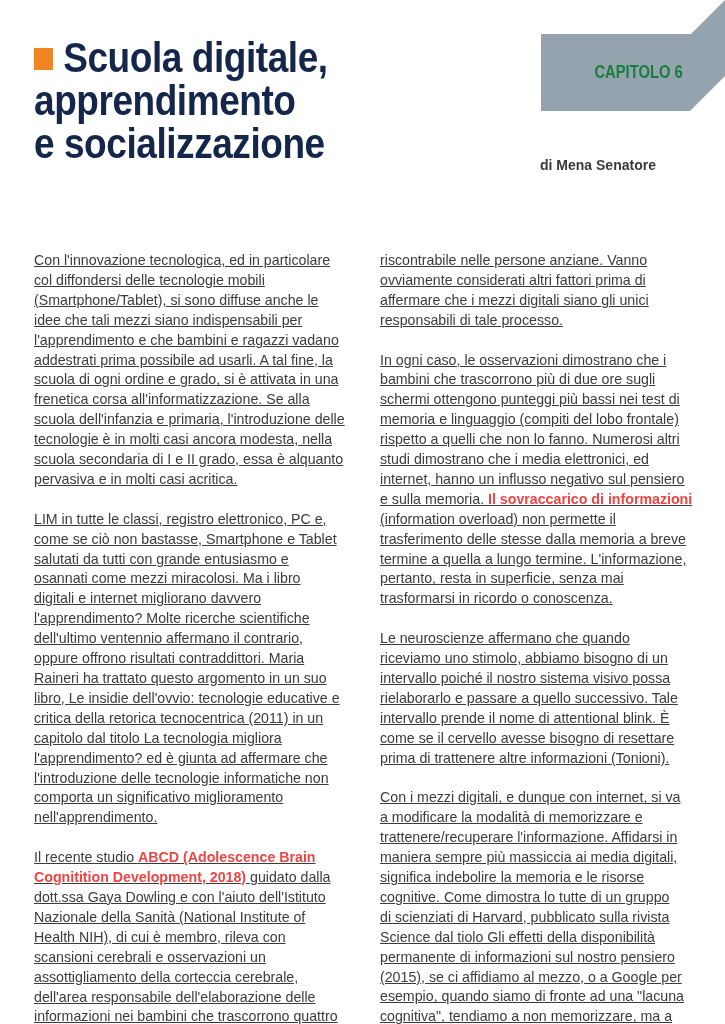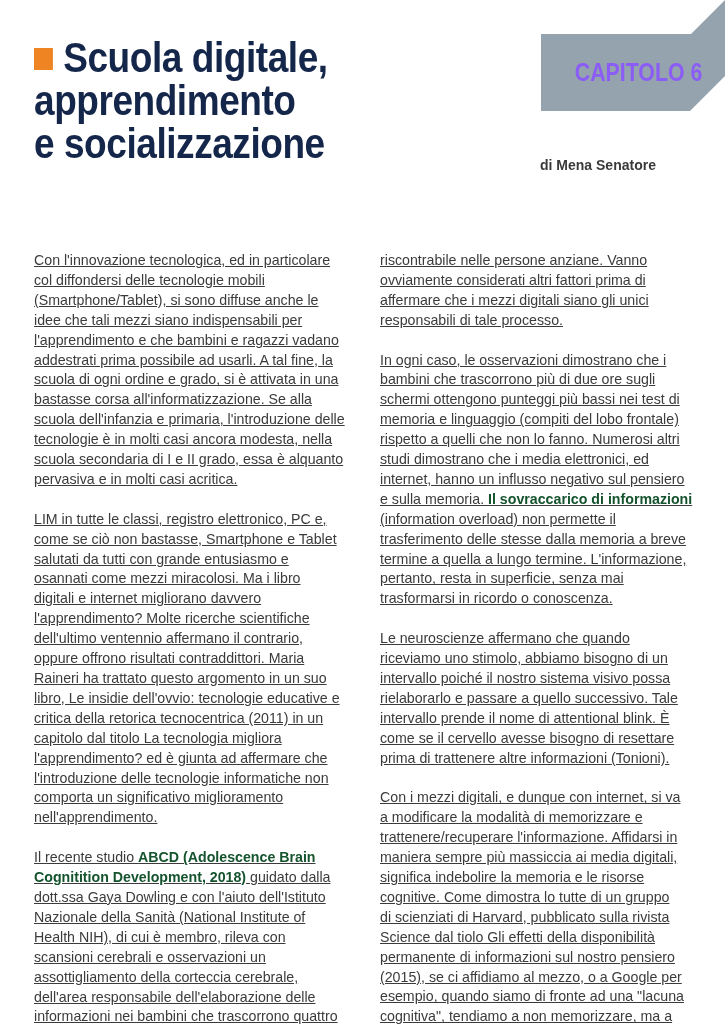--- a/index.html
+++ b/index.html
@@ -23,37 +23,37 @@
       display: inline-block; width: 22px; height: 22px;
       background: #ee8422; margin-right: 12px; vertical-align: 2px;
     }
     .chapter-banner {
       position: absolute; left: 541px; top: 0; width: 184px; height: 112px;
     }
     .chapter-banner svg { position: absolute; left: 0; top: 0; }
     .chapter-label {
       position: absolute; left: 0; top: 34px; width: 184px; height: 77px;
       display: flex; align-items: center; justify-content: center;
-      color: #8b5cf6; font-weight: bold; font-size: 26px;
+      color: #15803d; font-weight: bold; font-size: 18px;
       letter-spacing: 0px;
     }
     .chapter-label span { display: inline-block; transform: scaleX(0.82); transform-origin: center; padding-left: 14px; }
     .author {
       position: absolute; left: 540px; top: 157px;
       font-size: 14px; color: #3a3a3a; font-weight: bold;
     }
     .col {
       position: absolute; top: 251px;
       font-size: 14.2px; line-height: 19.9px; color: #3b3b3b;
     }
     .col-left { left: 34px; width: 316px; }
     .col-right { left: 380px; width: 318px; top: 251px; }
     .para { margin: 0 0 19.9px 0; text-decoration: underline; }
     .line { display: block; white-space: nowrap; }
-    b { color: #14532d; }
+    b { color: #ef4444; }
   </style>
 </head>
 <body>
 
 <div class="title-block">
   <span class="title-line"><span class="orange-square"></span><span>Scuola digitale,</span></span>
   <span class="title-line">apprendimento</span>
   <span class="title-line">e socializzazione</span>
 </div>
 
@@ -70,21 +70,21 @@
 
 <div class="col col-left">
   <p class="para">
       <span class="line">Con l'innovazione tecnologica, ed in particolare</span>
       <span class="line">col diffondersi delle tecnologie mobili</span>
       <span class="line">(Smartphone/Tablet), si sono diffuse anche le</span>
       <span class="line">idee che tali mezzi siano indispensabili per</span>
       <span class="line">l'apprendimento e che bambini e ragazzi vadano</span>
       <span class="line">addestrati prima possibile ad usarli. A tal fine, la</span>
       <span class="line">scuola di ogni ordine e grado, si è attivata in una</span>
-      <span class="line">bastasse corsa all'informatizzazione. Se alla</span>
+      <span class="line">frenetica corsa all'informatizzazione. Se alla</span>
       <span class="line">scuola dell'infanzia e primaria, l'introduzione delle</span>
       <span class="line">tecnologie è in molti casi ancora modesta, nella</span>
       <span class="line">scuola secondaria di I e II grado, essa è alquanto</span>
       <span class="line">pervasiva e in molti casi acritica.</span>
     </p>
   <p class="para">
       <span class="line">LIM in tutte le classi, registro elettronico, PC e,</span>
       <span class="line">come se ciò non bastasse, Smartphone e Tablet</span>
       <span class="line">salutati da tutti con grande entusiasmo e</span>
       <span class="line">osannati come mezzi miracolosi. Ma i libro</span>

